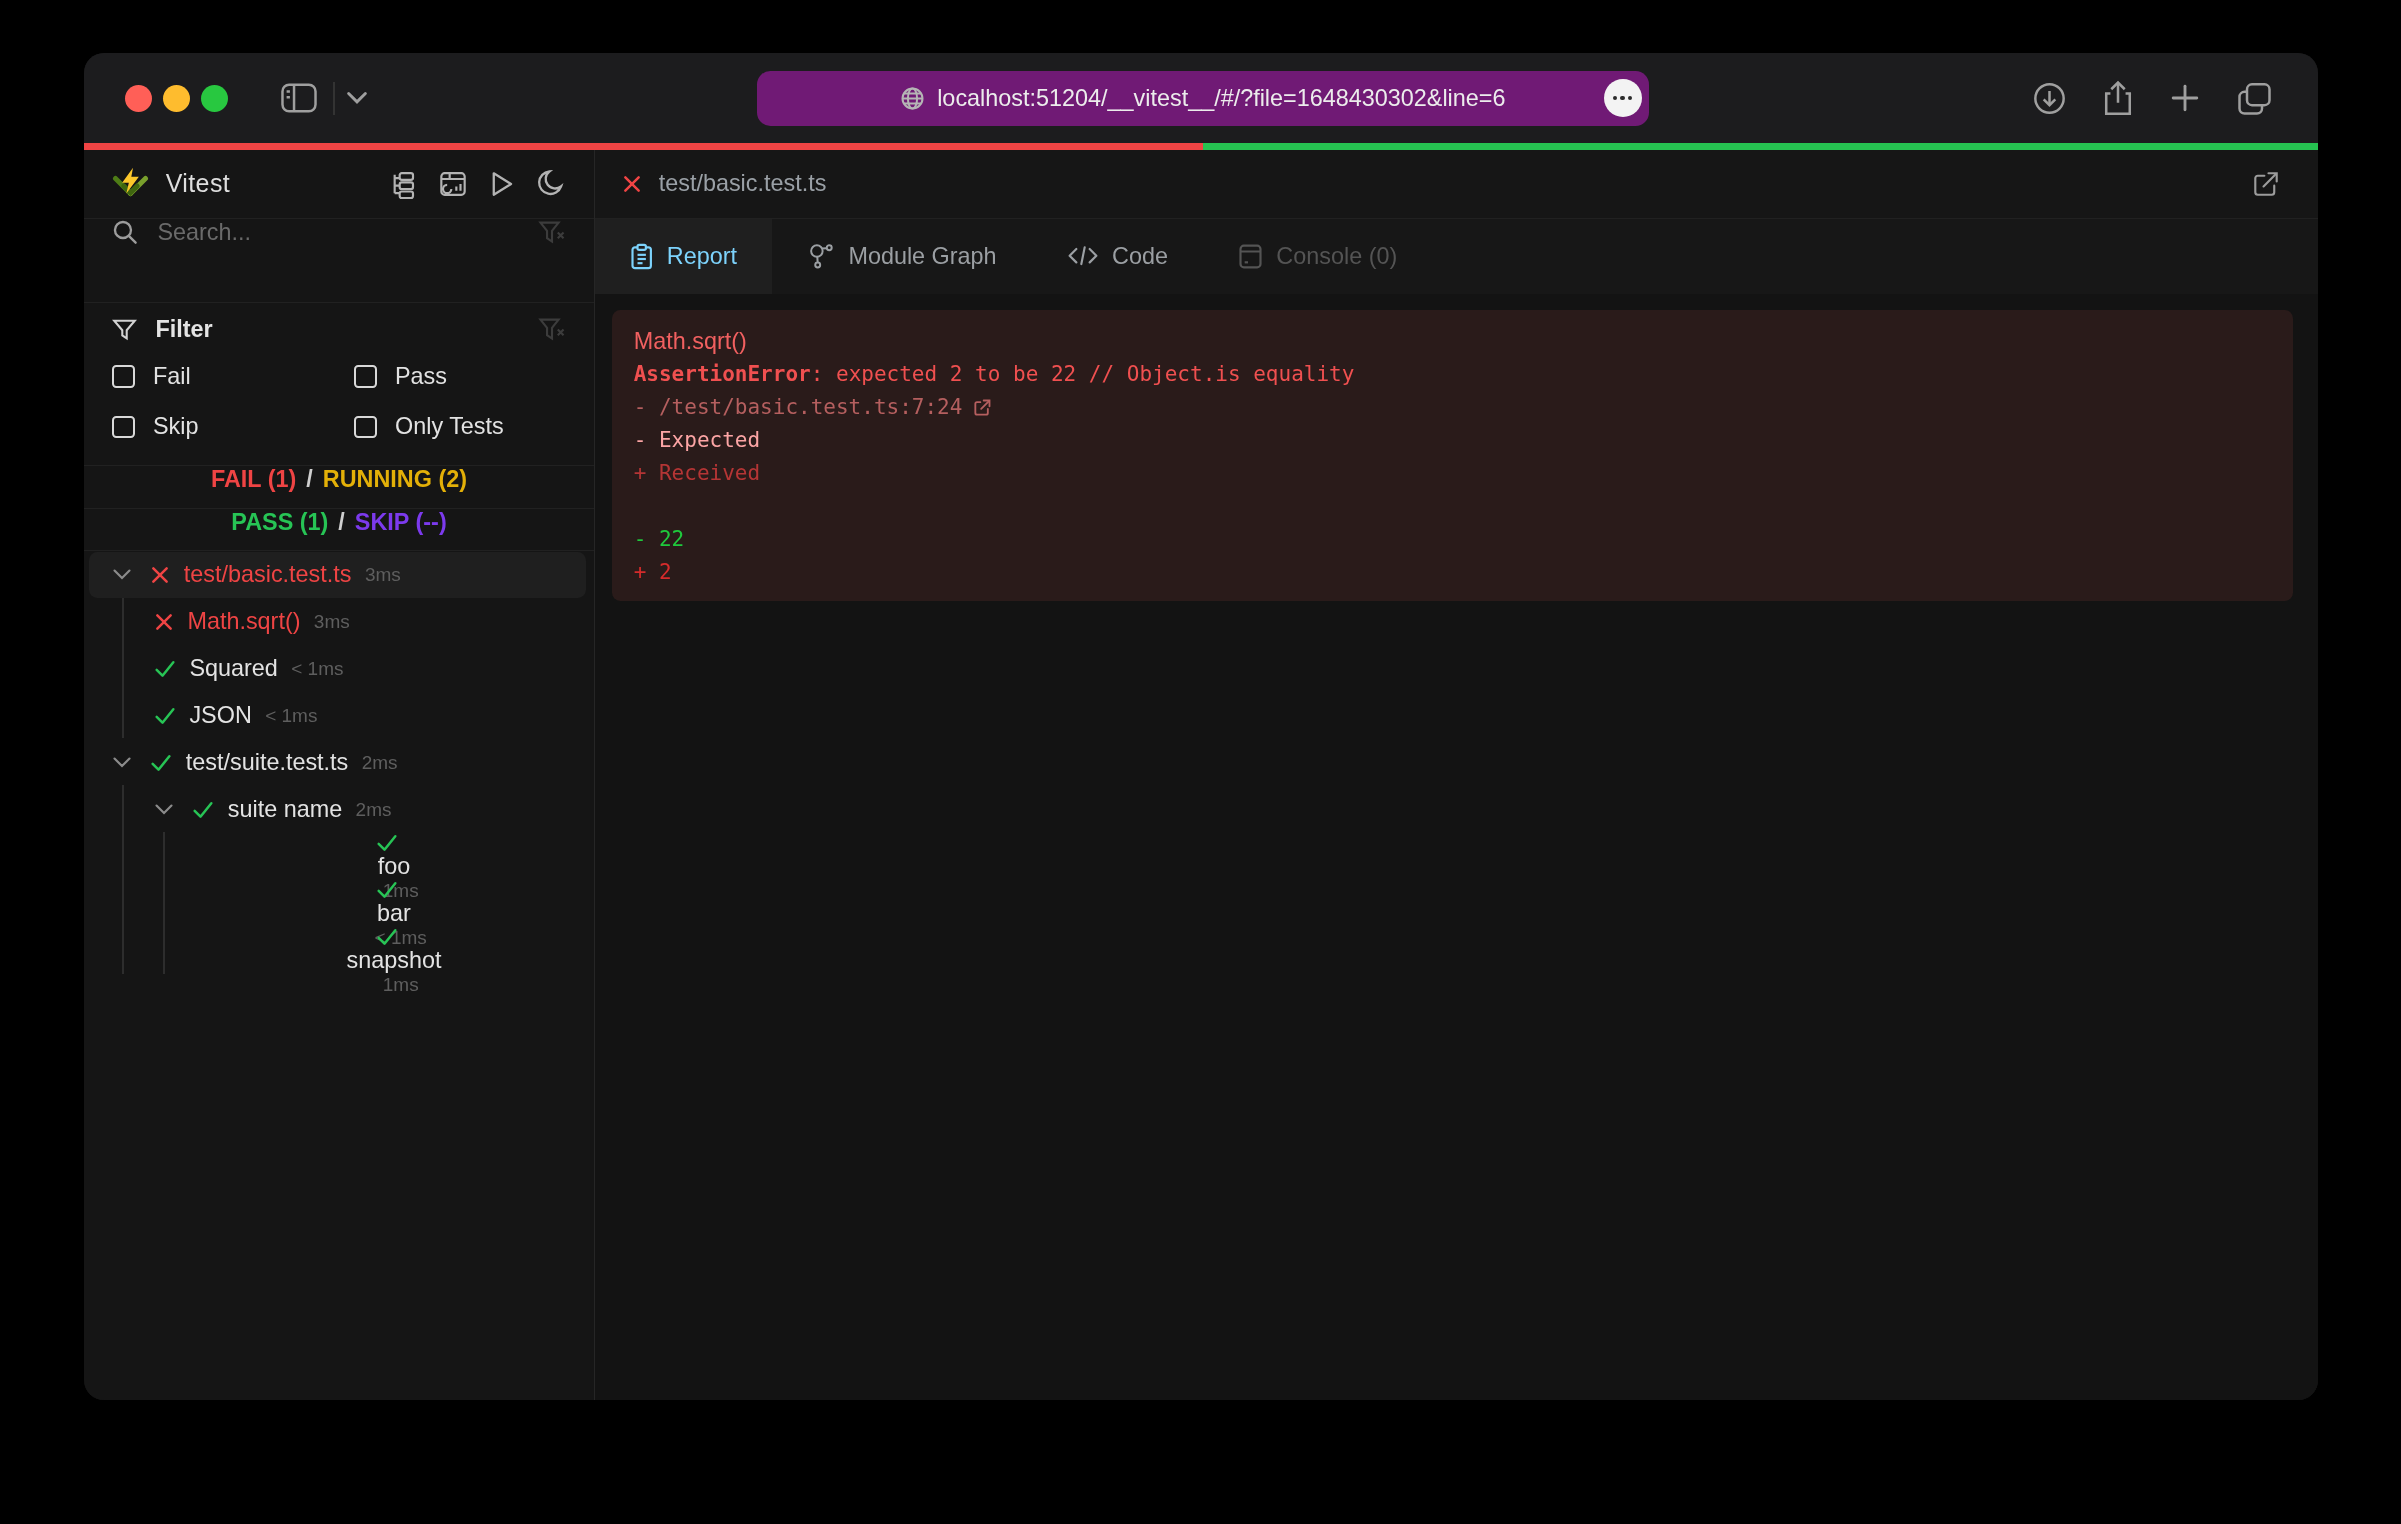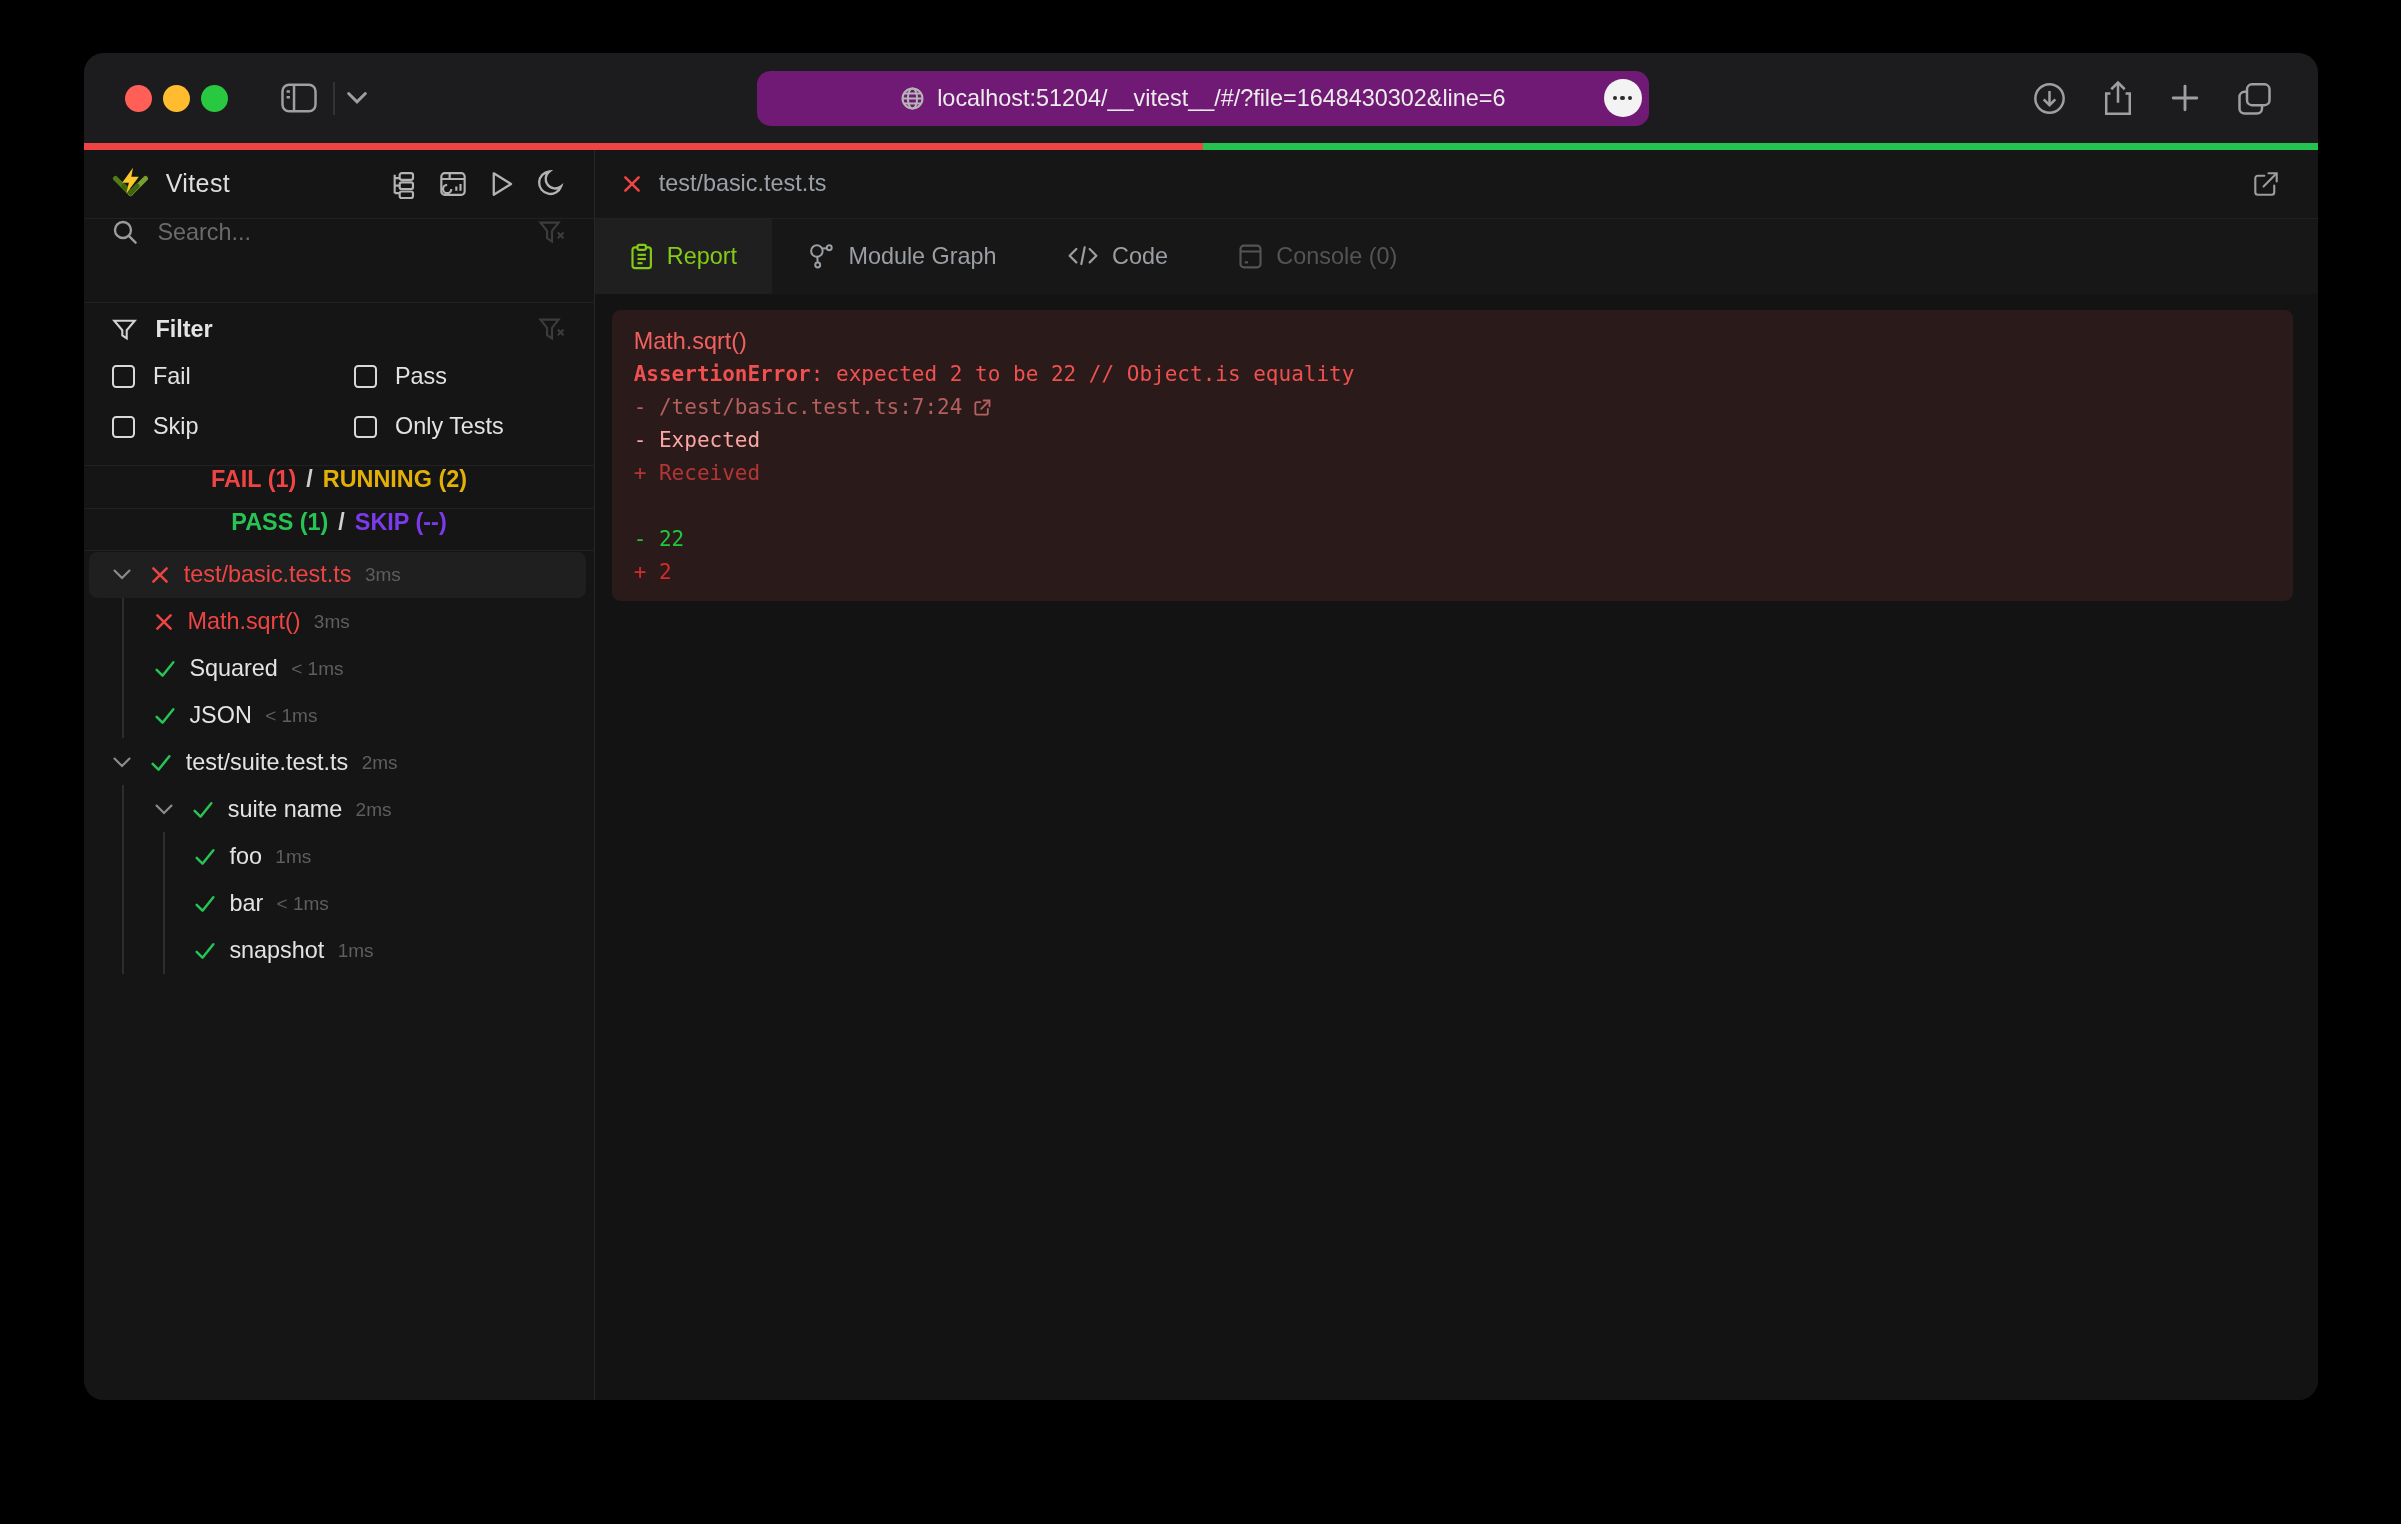--- a/index.html
+++ b/index.html
@@ -55,38 +55,38 @@
   .summary-row + .summary-row { border-top:1.7px solid #212121; }
   .c-fail { color:#ef4444; } .c-running { color:#e3b008; } .c-pass { color:#27c455; } .c-skip { color:#7c3aed; }
   .c-sep { color:#cfcfcf; }
 
   .tree { flex:1; position:relative; overflow:hidden; }
   .trow { height:47px; display:flex; align-items:center; position:relative; font-size:23.4px; color:#e3e3e3; }
   .trow > * { position:relative; z-index:1; }
   .trow.selected::before { content:''; position:absolute; left:5px; right:8.4px; top:0.8px; bottom:0.8px;
                            background:#1f1f1f; border-radius:8.4px; z-index:0; }
   .pad-file { padding-left:28px; } .pad-test { padding-left:70px; }
-  .pad-suite { padding-left:70px; } .pad-leaf { padding-left:110px; }
+  .pad-suite { padding-left:70px; } .pad-leaf { padding-left:110px;flex-direction:column; }
   .tw-chevron { color:#8b8b8b; margin-right:18.4px; display:flex; }
   .tw-status { margin-right:13.4px; display:flex; }
   .t-label { white-space:nowrap; }
   .t-label.failed { color:#ef4444; }
   .dur { margin-left:13.4px; color:#5e5e5e; font-size:19px; }
   .guide { position:absolute; width:1.7px; background:#2d2d2d; }
   .g1 { left:38px; top:47px;  height:140px; }
   .g2 { left:38px; top:234px; height:189px; }
   .g3 { left:79px; top:281px; height:142px; }
 
   
   .main-header { height:69px; flex:0 0 auto; border-bottom:1.7px solid #212121; background:#161616;
                  display:flex; align-items:center; padding:0 38px 0 27px; gap:16.7px; font-size:23.4px; color:#9aa0a6; }
   .main-header .ext { margin-left:auto; color:#9c9c9c; display:flex; }
   .tabbar { height:75px; flex:0 0 auto; background:#171717; display:flex; align-items:stretch; }
   .tab { display:flex; align-items:center; gap:13.4px; padding:0 35px; font-size:23.4px; color:#9b9fa3; }
-  .tab.active { background:#1f1f1f; color:#84cc16; }
+  .tab.active { background:#1f1f1f; color:#7dd3fc; }
   .tab.disabled { color:#545454; }
   .content { flex:1; background:#131313; padding:16.7px 25px 0 16.7px; }
   .error-panel { background:#2a1b1a; border-radius:8.4px; height:291px; padding:15px 22px;
                  font-family:"DejaVu Sans Mono","Liberation Mono",monospace; font-size:21px; line-height:33px; }
   .r-title { font-family:"Liberation Sans",sans-serif; font-size:23.4px; color:#f16060; line-height:33px; }
   .err-name { color:#f05050; font-weight:bold; }
   .err-msg  { color:#f05050; }
   .loc-line { color:#b55f5f; display:flex; align-items:center; gap:10px; }
   .d-exp { color:#fca5a5; } .d-rec { color:#b53535; }
   .d-exp-val { color:#1fc93c; } .d-rec-val { color:#d52b2b; }

